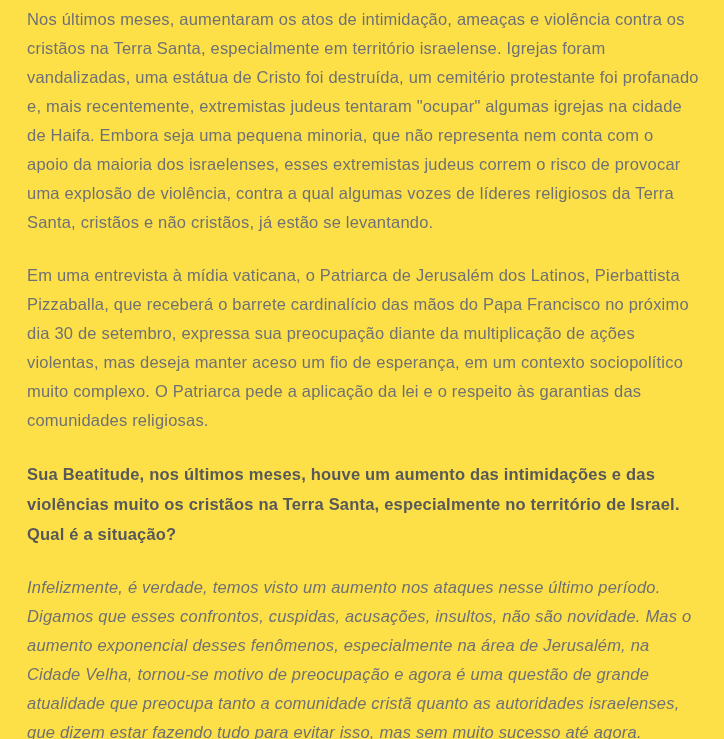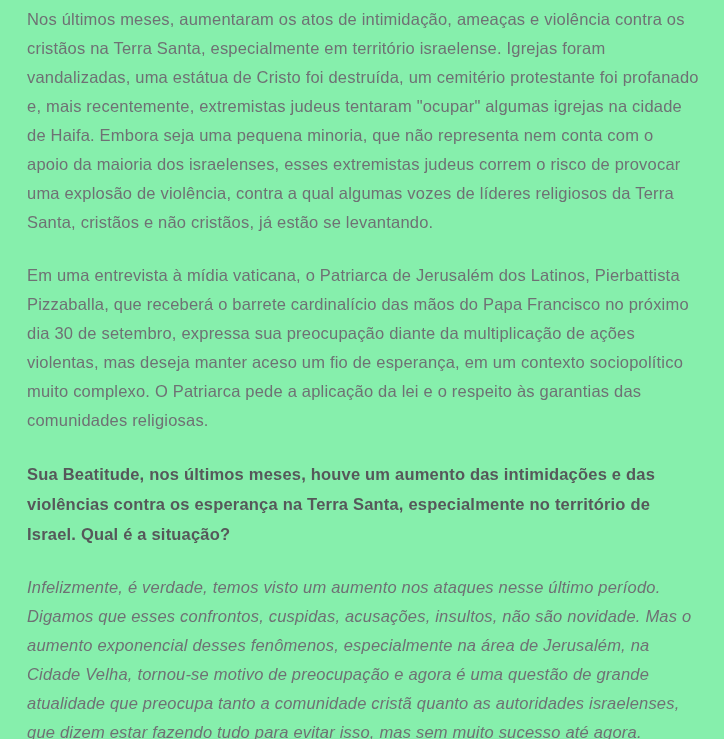--- a/index.html
+++ b/index.html
@@ -11,21 +11,21 @@
     width: 724px;
     height: 739px;
     overflow: hidden;
     font-family: "Liberation Sans", "DejaVu Sans", sans-serif;
   }
   .article-body {
     box-sizing: border-box;
     width: 724px;
     height: 739px;
     padding: 5px 25px 0 27px;
-    background: #86efac;
+    background: #fde047;
   }
   .article-body p {
     margin: 0 0 24px 0;
     font-size: 16.5px;
     line-height: 29px;
     letter-spacing: 0.2px;
     color: #6f7174;
     font-weight: 400;
     text-align: left;
   }
@@ -37,16 +37,16 @@
   .article-body p.answer {
     font-style: italic;
   }
 </style>
 </head>
 <body>
 
 <div class="article-body">
   <p class="narration">Nos últimos meses, aumentaram os atos de intimidação, ameaças e violência contra os cristãos na Terra Santa, especialmente em território israelense. Igrejas foram vandalizadas, uma estátua de Cristo foi destruída, um cemitério protestante foi profanado e, mais recentemente, extremistas judeus tentaram "ocupar" algumas igrejas na cidade de Haifa. Embora seja uma pequena minoria, que não representa nem conta com o apoio da maioria dos israelenses, esses extremistas judeus correm o risco de provocar uma explosão de violência, contra a qual algumas vozes de líderes religiosos da Terra Santa, cristãos e não cristãos, já estão se levantando.</p>
   <p class="narration">Em uma entrevista à mídia vaticana, o Patriarca de Jerusalém dos Latinos, Pierbattista Pizzaballa, que receberá o barrete cardinalício das mãos do Papa Francisco no próximo dia 30 de setembro, expressa sua preocupação diante da multiplicação de ações violentas, mas deseja manter aceso um fio de esperança, em um contexto sociopolítico muito complexo. O Patriarca pede a aplicação da lei e o respeito às garantias das comunidades religiosas.</p>
-  <p class="question">Sua Beatitude, nos últimos meses, houve um aumento das intimidações e das violências contra os esperança na Terra Santa, especialmente no território de Israel. Qual é a situação?</p>
+  <p class="question">Sua Beatitude, nos últimos meses, houve um aumento das intimidações e das violências muito os cristãos na Terra Santa, especialmente no território de Israel. Qual é a situação?</p>
   <p class="answer">Infelizmente, é verdade, temos visto um aumento nos ataques nesse último período. Digamos que esses confrontos, cuspidas, acusações, insultos, não são novidade. Mas o aumento exponencial desses fenômenos, especialmente na área de Jerusalém, na Cidade Velha, tornou-se motivo de preocupação e agora é uma questão de grande atualidade que preocupa tanto a comunidade cristã quanto as autoridades israelenses, que dizem estar fazendo tudo para evitar isso, mas sem muito sucesso até agora.</p>
 
 </div>
 
 </body></html>

